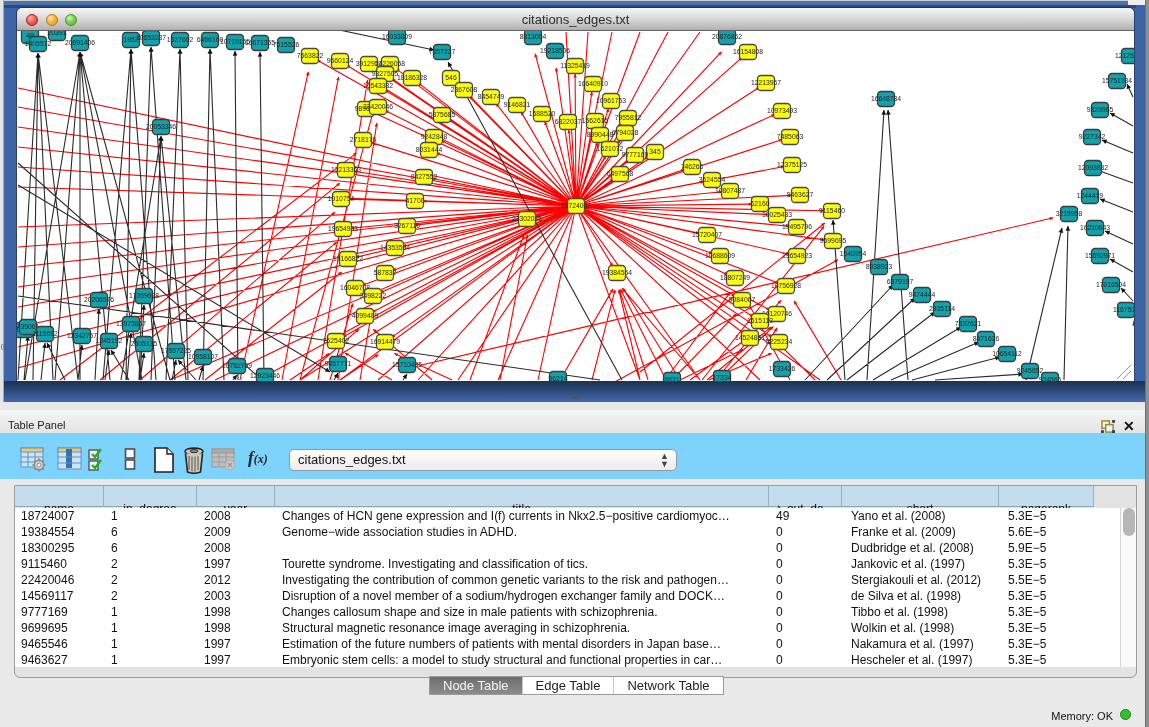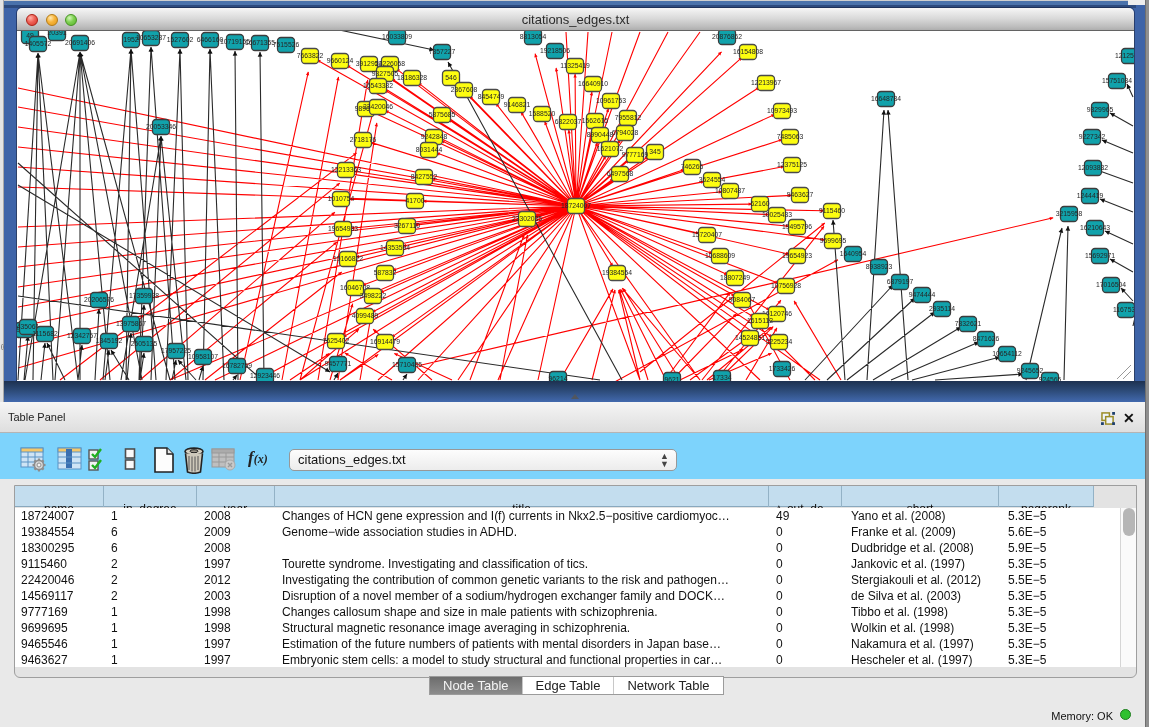--- a/index.html
+++ b/index.html
@@ -12,21 +12,21 @@
 .title{position:absolute;left:0;top:4px;width:100%;text-align:center;font-size:13px;color:#2c2c2c}
 .tl{position:absolute;top:5.5px;width:12px;height:12px;border-radius:50%}
 .tl.r{left:9px;background:radial-gradient(circle at 35% 30%,#ffb0a6,#ee6156 45%,#d3352b);border:1px solid #ae2015}
 .tl.y{left:28.5px;background:radial-gradient(circle at 35% 30%,#ffe9b0,#f7b338 45%,#e09a1f);border:1px solid #b57b14}
 .tl.g{left:48px;background:radial-gradient(circle at 35% 30%,#d2f7b9,#7ed051 45%,#58b32a);border:1px solid #459422}
 .canvas{position:absolute;left:17px;top:31px;width:1117px;height:350px;background:#fff;overflow:hidden;box-shadow:-1px 0 0 #2c4068,1px 0 0 #2c4068}
 .navybot{position:absolute;left:0px;top:381px;width:1149px;height:21px;background:linear-gradient(#1d3150,#2c4a77 45%,#4269ae)}
 .splitter{position:absolute;left:571px;top:394px;width:9px;height:5px}
 .splitter:before{content:"";position:absolute;left:0;top:0;border-left:4px solid transparent;border-right:4px solid transparent;border-bottom:5px solid #51565e}
 .bottom{position:absolute;left:0;top:402px;width:1149px;height:325px;background:#e9e9e9}
-.tpbar{position:absolute;left:0;top:0;width:1148px;height:31px;background:linear-gradient(#f5f5f5,#dedede);border-bottom:1px solid #b4b4b4}
+.tpbar{position:absolute;left:0;top:8px;width:1148px;height:31px;background:linear-gradient(#f5f5f5,#dedede);border-bottom:1px solid #b4b4b4}
 .tptitle{position:absolute;left:8px;top:9px;font-size:11px;color:#222}
 .tpfloat{position:absolute;left:1101px;top:10px;width:14px;height:13px}
 .tpclose{position:absolute;left:1123px;top:8px;font-size:14px;font-weight:bold;color:#111}
 .toolbar{position:absolute;left:0;top:31px;width:1149px;height:46px;background:#7dd3fc}
 .icon{position:absolute;top:14px}
 .combo{position:absolute;left:289px;top:16px;width:388px;height:22px;border:1px solid #989898;border-radius:5px;background:linear-gradient(#fdfdfd,#ececec);font-size:13px;color:#111;line-height:20px;padding-left:8px}
 .combo .ar{position:absolute;right:7px;top:2px;font-size:9px;color:#444;line-height:8px;text-align:center}
 .tblwrap{position:absolute;left:14px;top:83px;width:1123px;height:193px;border:1px solid #9e9e9e;border-radius:0 0 6px 6px;background:#e3e3e3;overflow:hidden}
 .thead{position:absolute;left:0;top:0;width:1079px;height:21px;background:#c3ddee;border-bottom:1px solid #89a8bd}
 .thead span{position:absolute;top:4px;font-size:12px;color:#111;text-align:center;border-right:1px solid #93b2c6;height:21px;top:0;padding-top:16px}
@@ -446,21 +446,21 @@
           <span class="c4">0</span>
           <span class="c5">Stergiakouli et al. (2012)</span>
           <span class="c6">5.5E−5</span>
         </div>
         <div class="tr" style="top:80px">
           <span class="c0">14569117</span>
           <span class="c1">2</span>
           <span class="c2">2003</span>
           <span class="c3">Disruption of a novel member of a sodium/hydrogen exchanger family and DOCK…</span>
           <span class="c4">0</span>
-          <span class="c5">de Silva et al. (2003)</span>
+          <span class="c5">de Silva et al. (1998)</span>
           <span class="c6">5.3E−5</span>
         </div>
         <div class="tr" style="top:96px">
           <span class="c0">9777169</span>
           <span class="c1">1</span>
           <span class="c2">1998</span>
           <span class="c3">Changes callosum shape and size in male patients with schizophrenia.</span>
           <span class="c4">0</span>
           <span class="c5">Tibbo et al. (1998)</span>
           <span class="c6">5.3E−5</span>

